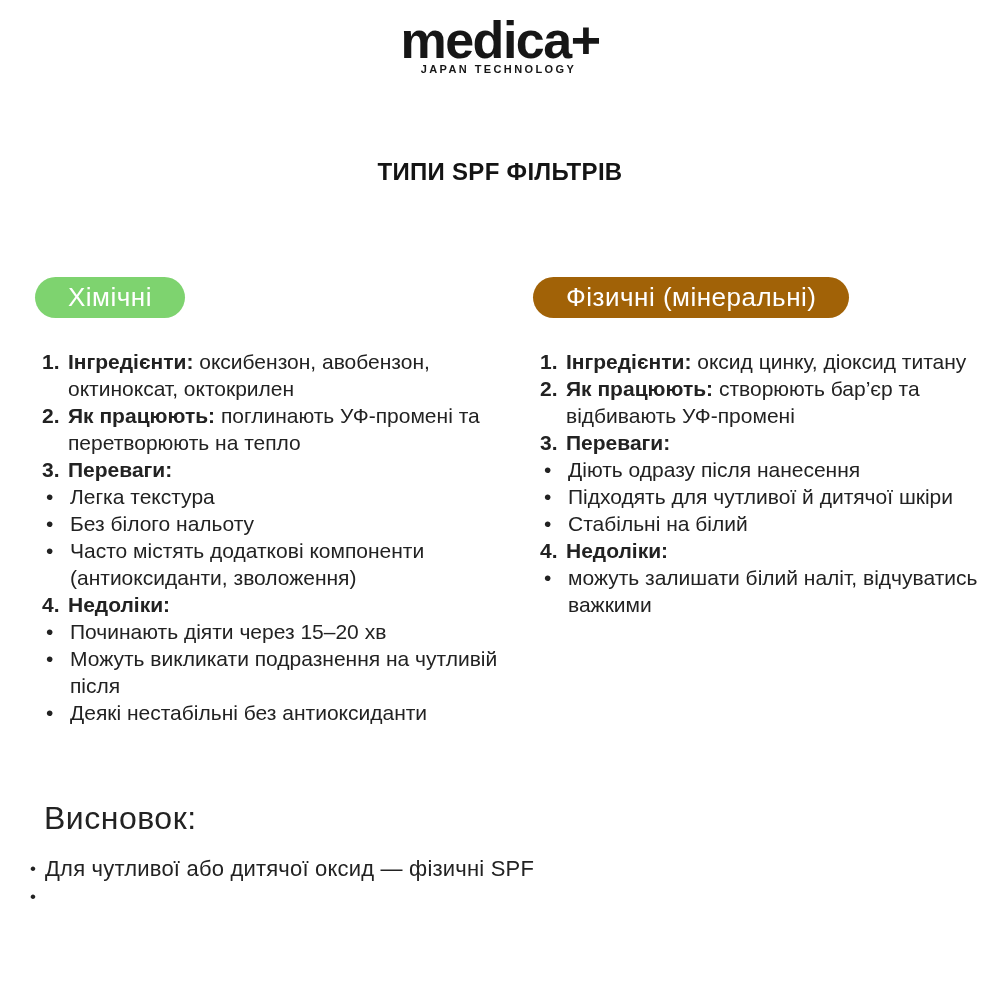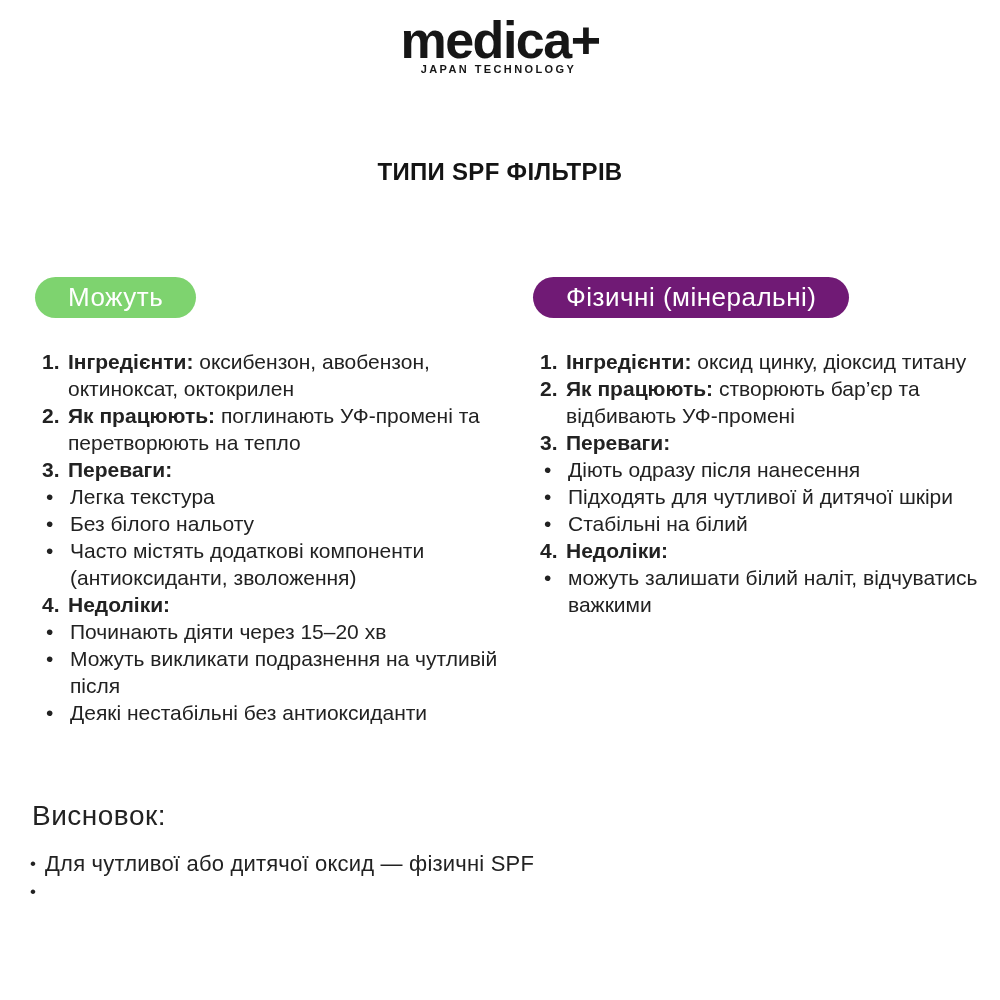--- a/index.html
+++ b/index.html
@@ -43,39 +43,39 @@
   .list { margin-top:30px; font-size:21px; line-height:27px; color:#222222; }
   .li { display:flex; padding-left:7px; }
   .marker { flex:0 0 26px; width:26px; }
   .li.bullet .marker { flex:0 0 28px; width:28px; padding-left:4px; }
   .num { font-weight:700; }
   .itembody { flex:1; }
   .itembody b { font-weight:700; }
 
   
   .conclusion { position:absolute; left:30px; top:800px; width:950px; }
-  .conclusion-label { font-size:28px; color:#222222; margin-left:2px; letter-spacing:0.5px; }
+  .conclusion-label { font-size:32px; color:#222222; margin-left:14px; letter-spacing:0.5px; }
   .conclusion-list { margin-top:18px; font-size:22px; line-height:27.5px; color:#222222; letter-spacing:0.2px; }
   .c-li { display:flex; }
   .c-marker { flex:0 0 15px; width:15px; font-size:17px; }
 </style>
 </head>
 <body>
 
 <div class="page">
 
   <div class="logo">
     <div class="wordmark">medica+</div>
     <div class="tagline">JAPAN TECHNOLOGY</div>
   </div>
 
   <div class="title">ТИПИ SPF ФІЛЬТРІВ</div>
 
   <div class="col col-left">
-    <span class="pill" style="background: rgb(126, 211, 111);">Можуть</span>
+    <span class="pill" style="background: rgb(126, 211, 111);">Хімічні</span>
     <div class="list">
         <div class="li numbered">
           <span class="marker num">1.</span>
           <span class="itembody"><b>Інгредієнти:</b> оксибензон, авобензон, октиноксат, октокрилен</span>
         </div>
         <div class="li numbered">
           <span class="marker num">2.</span>
           <span class="itembody"><b>Як працюють:</b> поглинають УФ-промені та перетворюють на тепло</span>
         </div>
         <div class="li numbered">
@@ -107,21 +107,21 @@
           <span class="itembody">Можуть викликати подразнення на чутливій після</span>
         </div>
         <div class="li bullet">
           <span class="marker">•</span>
           <span class="itembody">Деякі нестабільні без антиоксиданти</span>
         </div>
       </div>
   </div>
 
   <div class="col col-right">
-    <span class="pill" style="background: #701a75;">Фізичні (мінеральні)</span>
+    <span class="pill" style="background: #a16207;">Фізичні (мінеральні)</span>
     <div class="list">
         <div class="li numbered">
           <span class="marker num">1.</span>
           <span class="itembody"><b>Інгредієнти:</b> оксид цинку, діоксид титану</span>
         </div>
         <div class="li numbered">
           <span class="marker num">2.</span>
           <span class="itembody"><b>Як працюють:</b> створюють бар’єр та відбивають УФ-промені</span>
         </div>
         <div class="li numbered">

